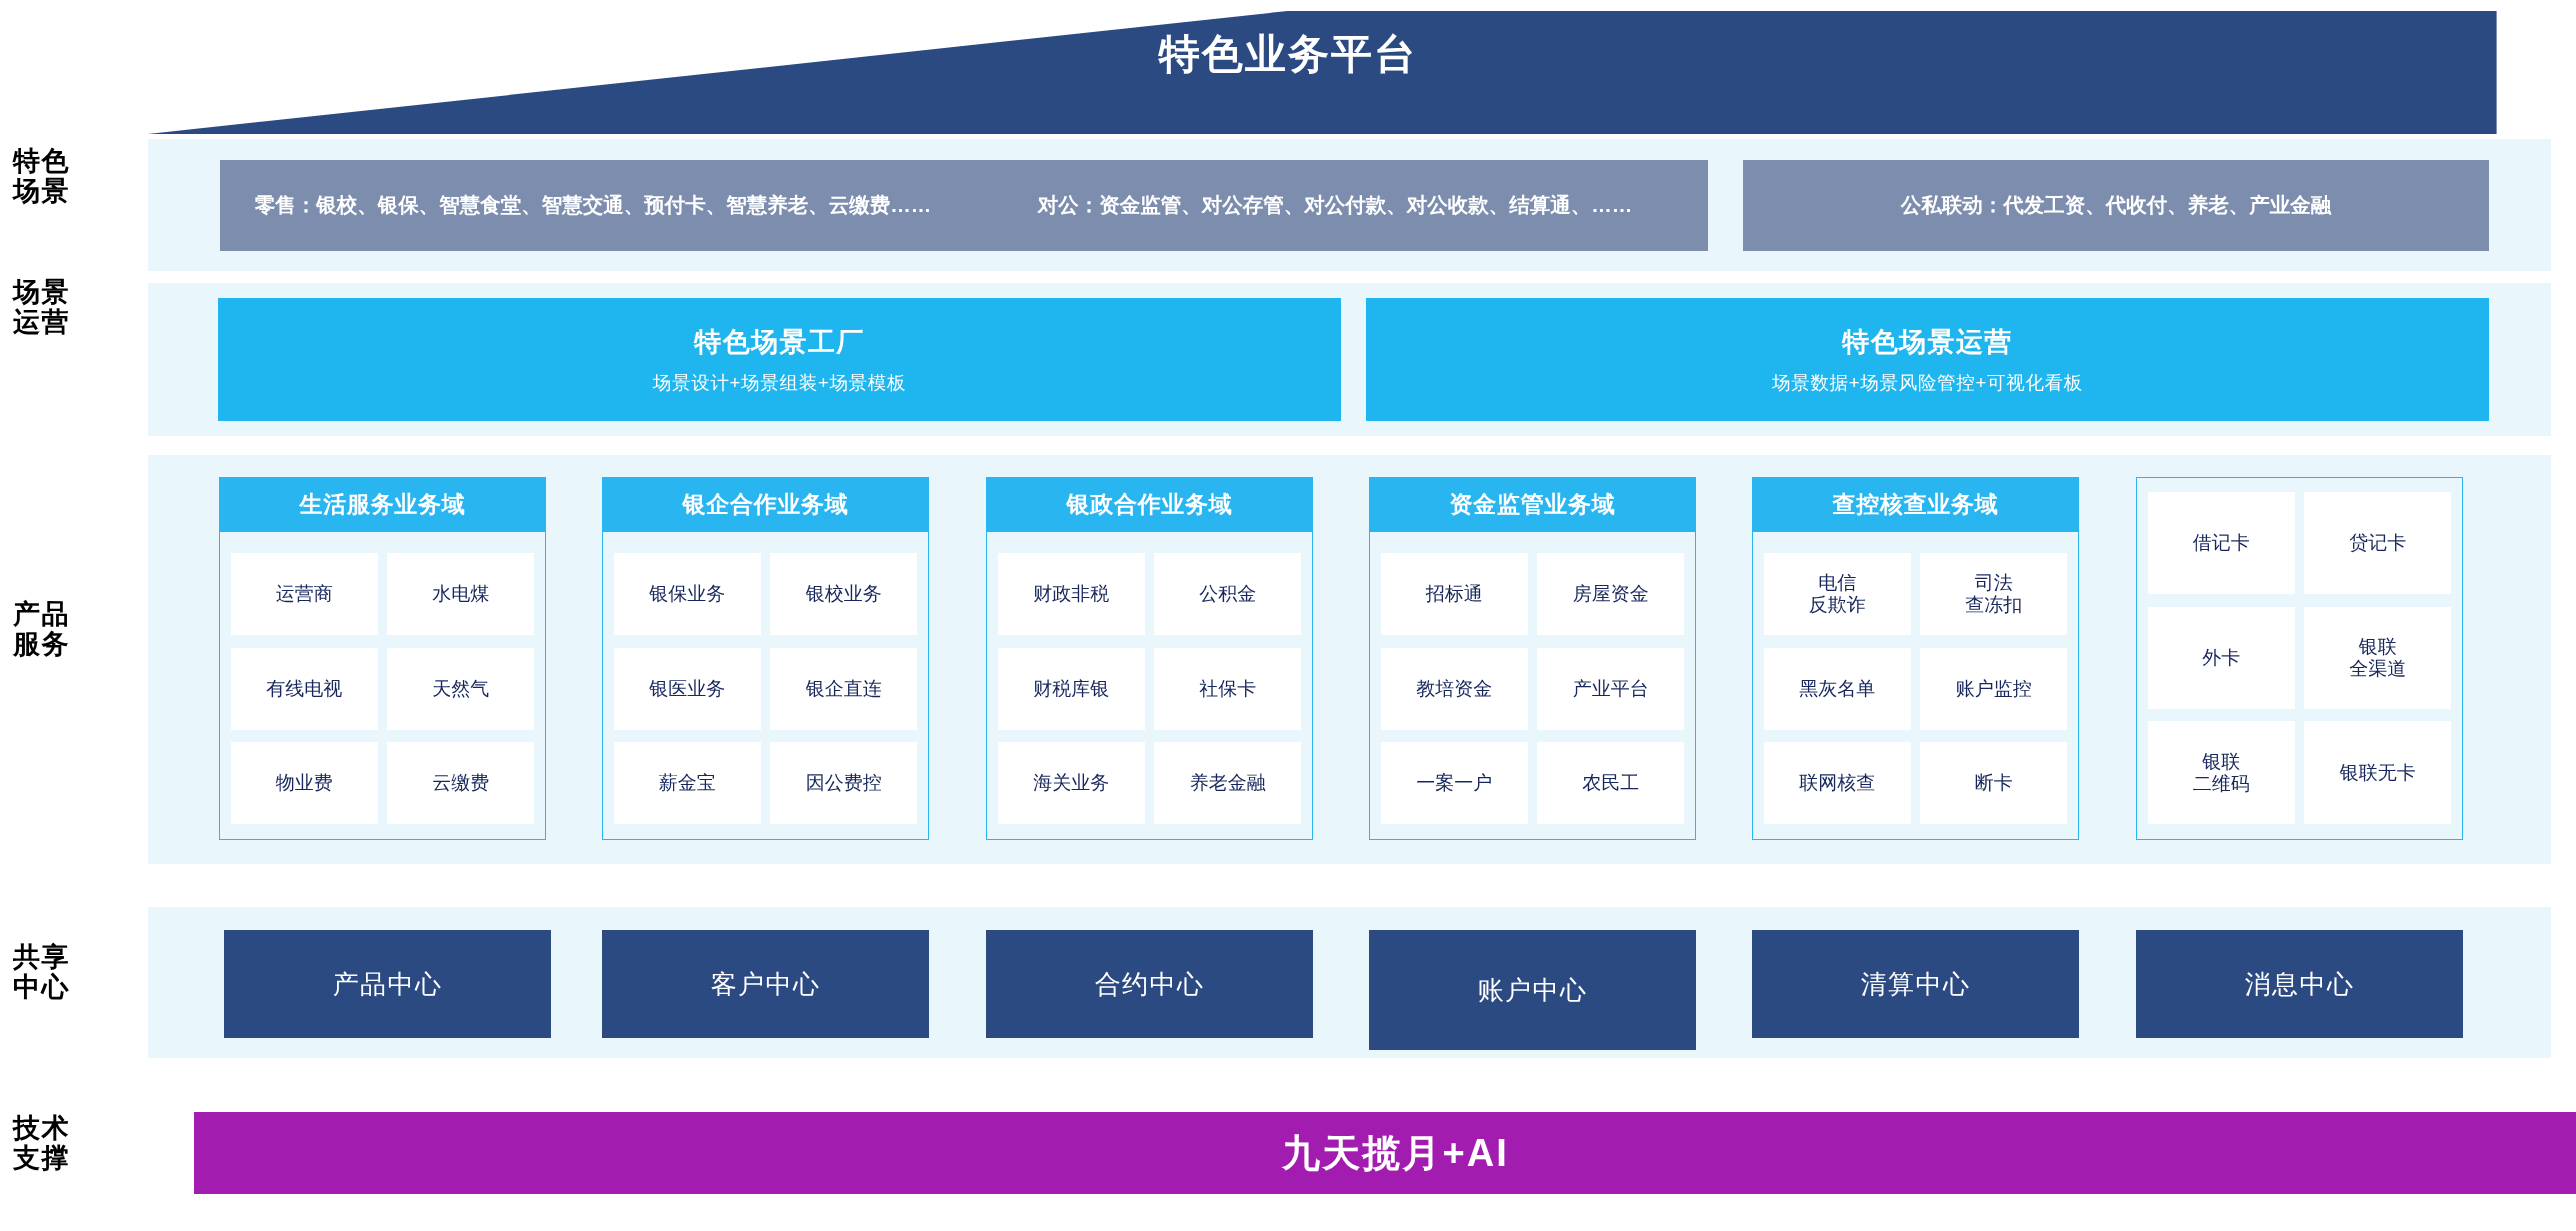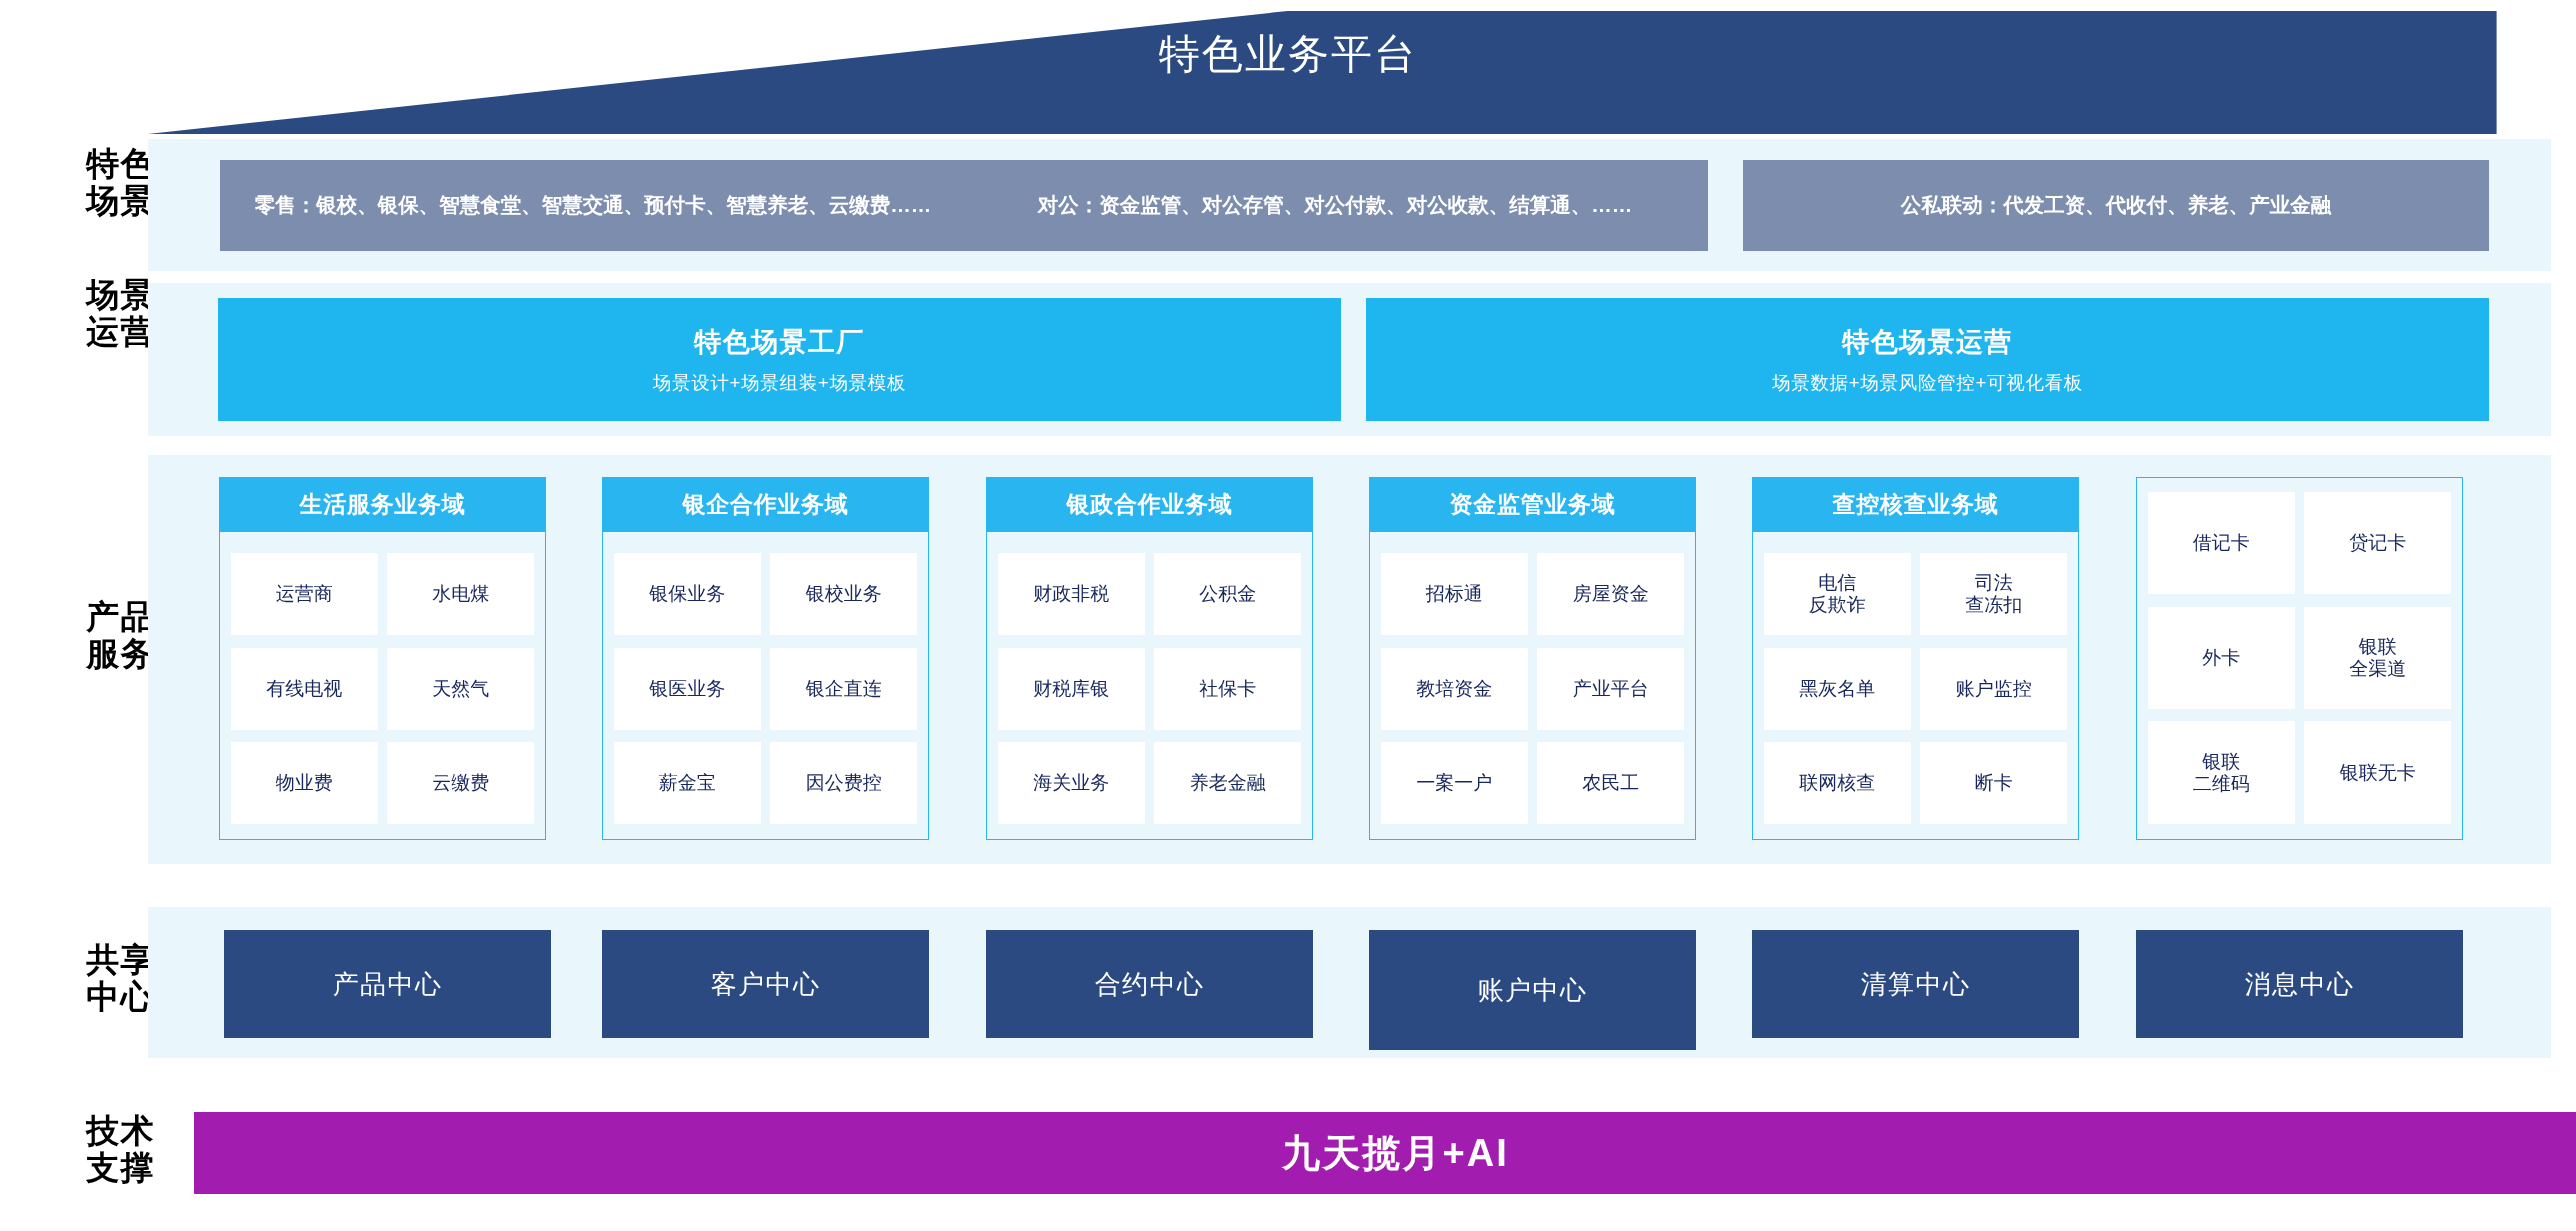--- a/index.html
+++ b/index.html
@@ -16,32 +16,32 @@
     width: 2576px; height: 134px;
   }
   .roof-shape {
     position: absolute; left: 0; top: 0;
     width: 2576px; height: 134px;
   }
   .roof-title {
     position: absolute; left: 0; top: 27px;
     width: 2576px; text-align: center;
     color: #ffffff;
-    font-size: 41px; font-weight: normal;
+    font-size: 41px; font-weight: bold;
     letter-spacing: 2.1px;
     z-index: 3;
   }
 
   
   .rail-label {
-    position: absolute; left: 25px;
+    position: absolute; left: 13px;
     width: 130px;
-    text-align: right;
+    text-align: left;
     color: #000000;
-    font-size: 33px;
+    font-size: 27px;
     font-weight: bold;
     line-height: 1.12;
     letter-spacing: 1.4px;
   }
 
   
   .panel {
     position: absolute;
     background: #e9f7fd;
     left: 148px;

